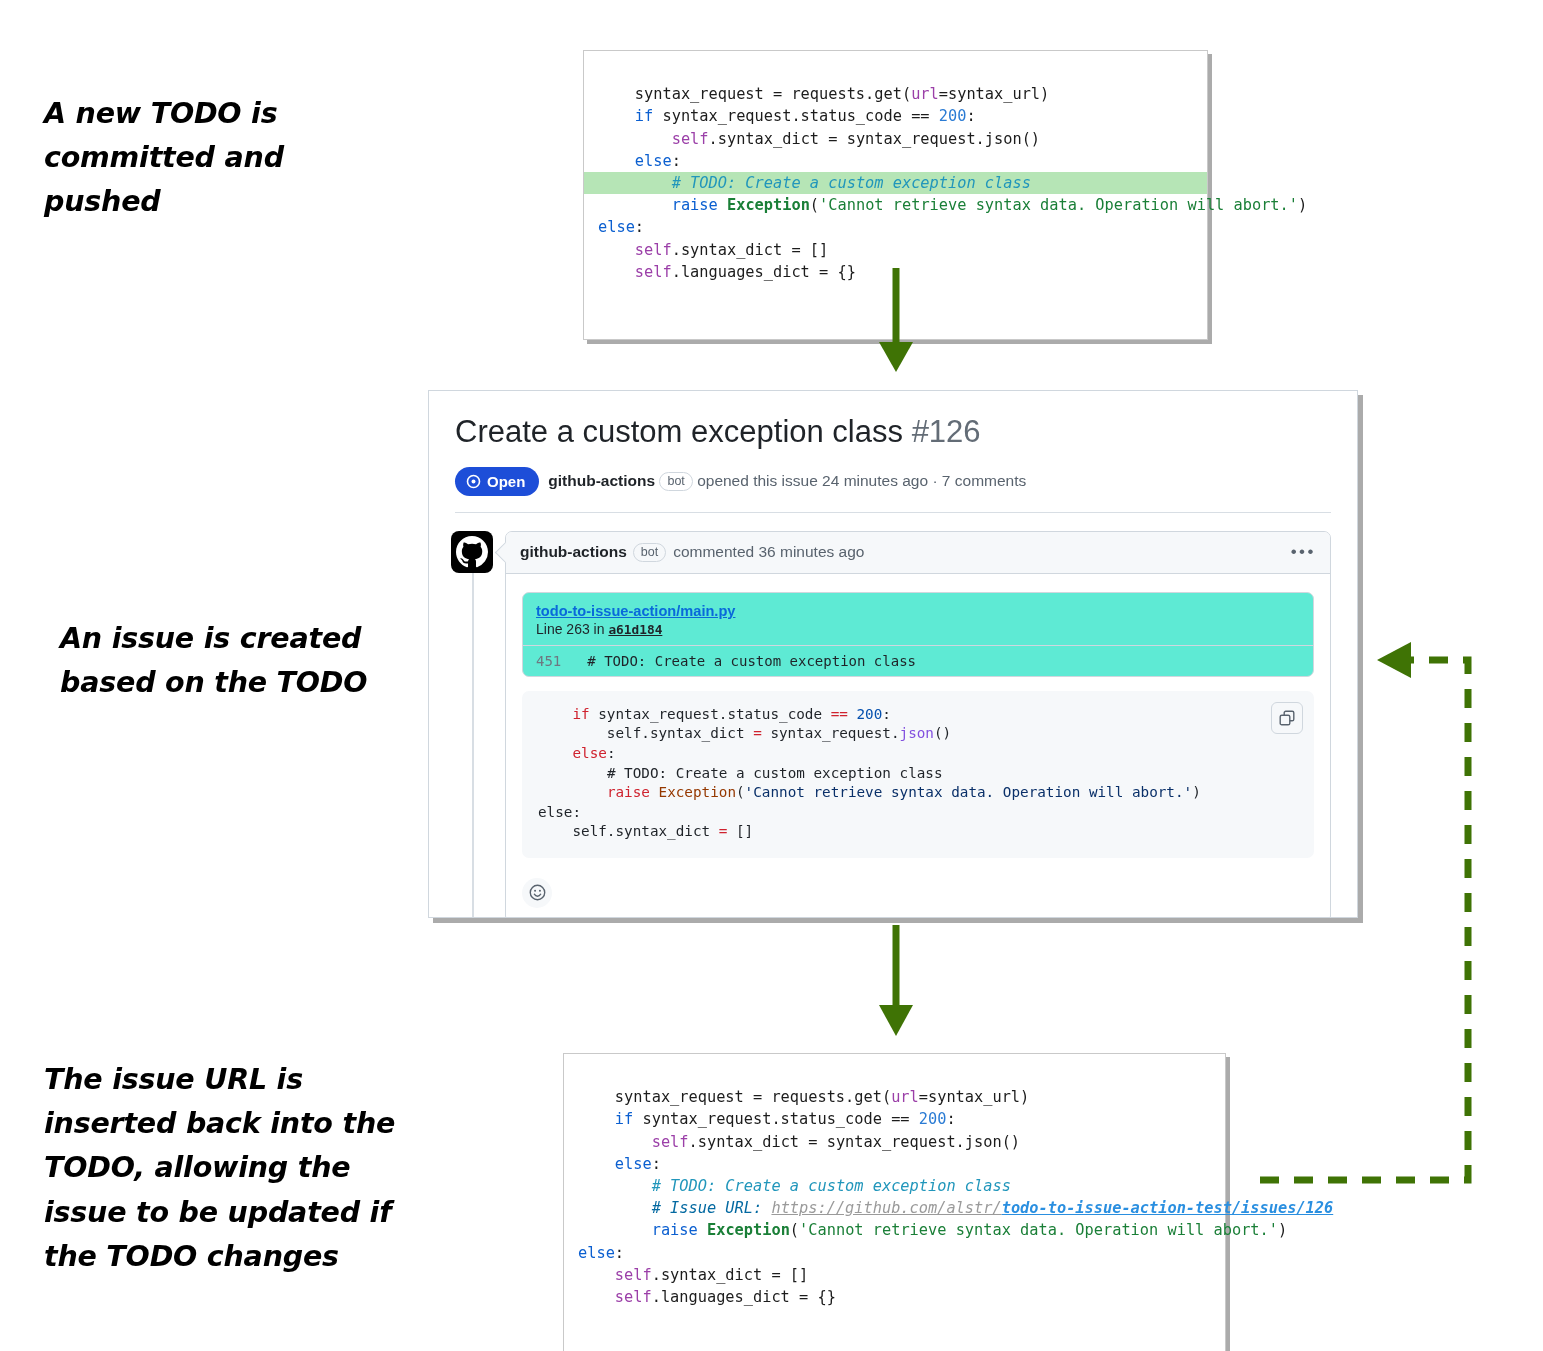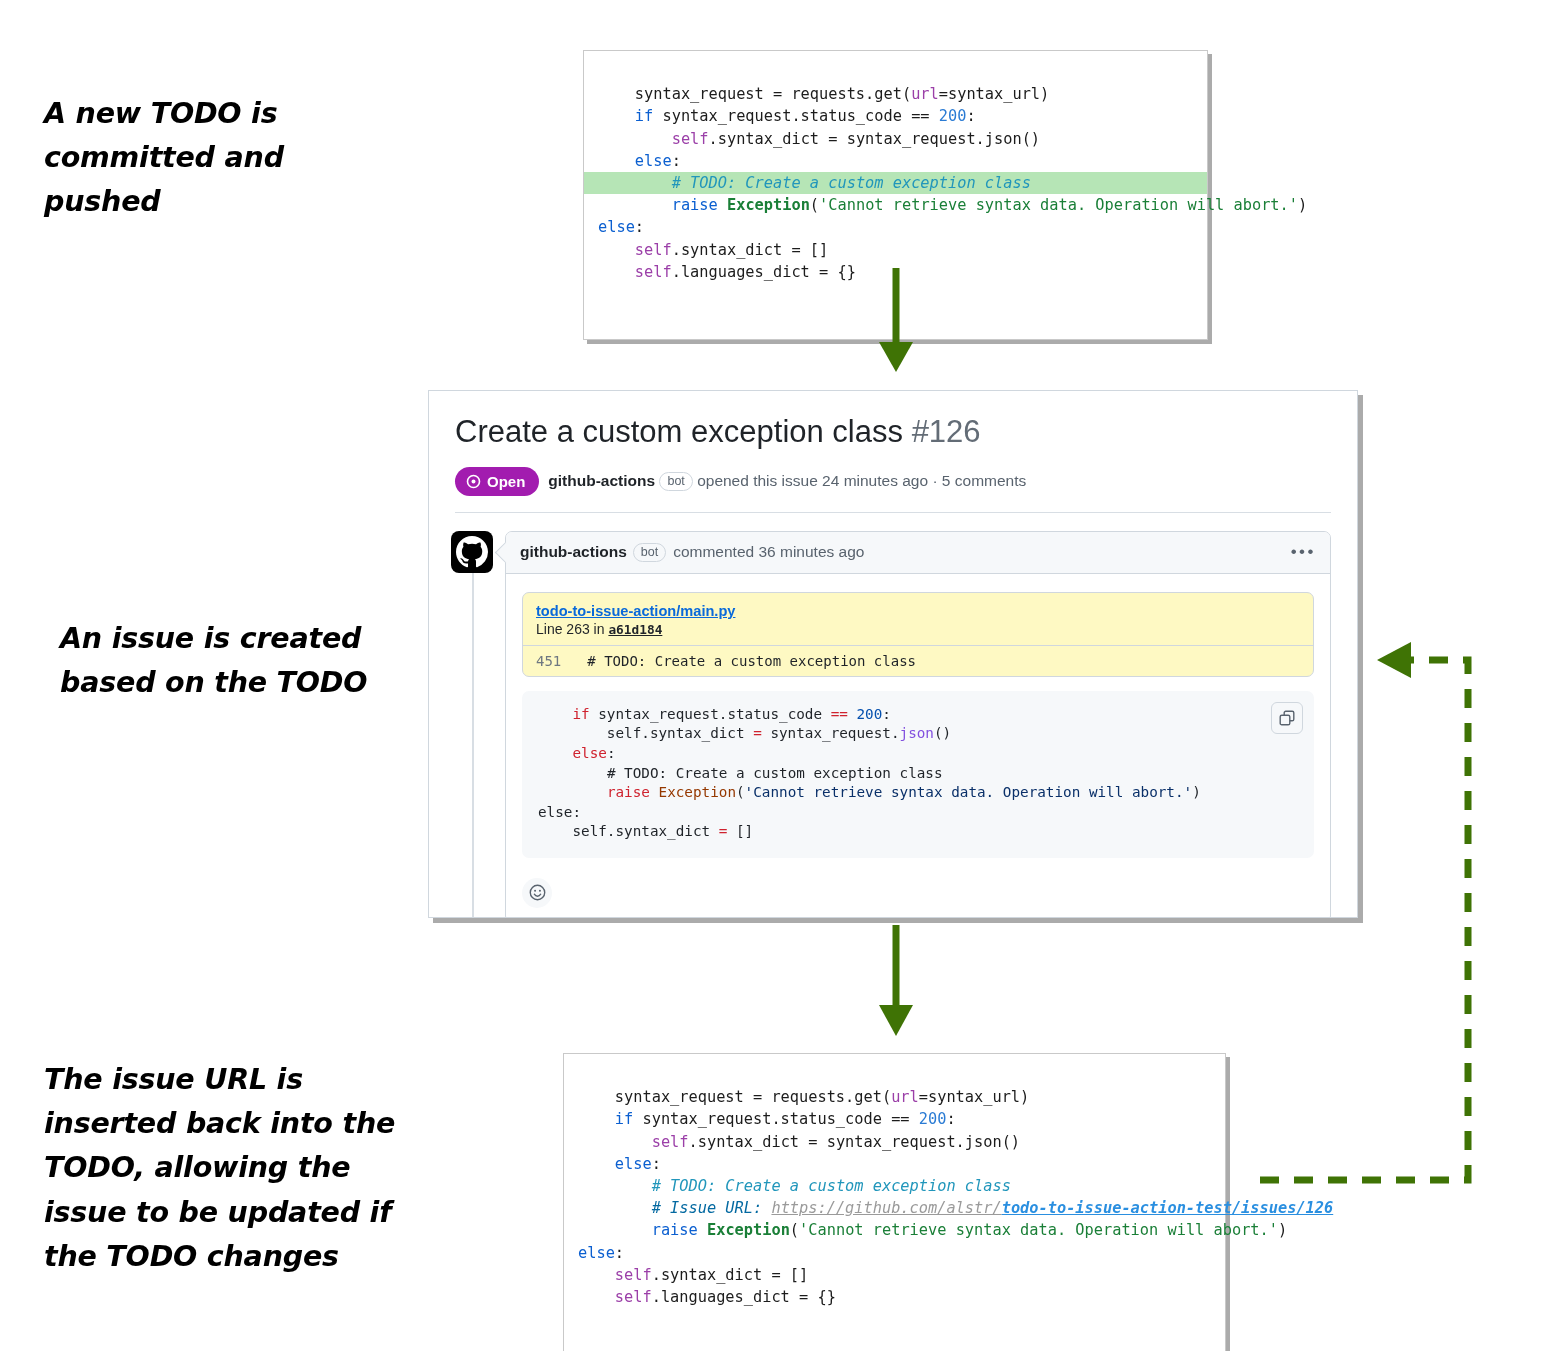--- a/index.html
+++ b/index.html
@@ -78,21 +78,21 @@
     margin: 0;
   }
   .issue-number { color: #636c76; }
   .issue-meta-row {
     display: flex; align-items: center; gap: 9px;
     margin-top: 16px; padding-bottom: 16px;
     border-bottom: 1px solid #d8dee4;
   }
   .badge-open {
     display: inline-flex; align-items: center; gap: 6px;
-    background: #a21caf; color: #ffffff;
+    background: #1d4ed8; color: #ffffff;
     border-radius: 18px; padding: 6px 14px 6px 11px;
     font-size: 15px; font-weight: bold;
   }
   .dot-icon { width: 15px; height: 15px; flex: 0 0 auto; }
   .meta-text { font-size: 15.5px; color: #59636e; }
   .meta-text b { color: #1f2328; font-weight: bold; }
   .bot-pill {
     display: inline-block; border: 1px solid #d0d7de; border-radius: 20px;
     padding: 0px 7px; font-size: 12.5px; color: #59636e;
     line-height: 17px; vertical-align: 1px;
@@ -124,21 +124,21 @@
     padding: 11px 14px; display: flex; align-items: center;
     font-size: 15.5px; color: #59636e;
   }
   .comment-header b { color: #1f2328; font-weight: bold; margin-right: 6px;}
   .kebab { margin-left: auto; color: #59636e; letter-spacing: 2.5px; font-size: 17px; line-height: 10px; }
   .comment-body { padding: 18px 16px 10px 16px; }
 
   
   .permalink {
     border: 1px solid #d0d7de; border-radius: 7px; overflow: hidden;
-    background: #fef9c3;
+    background: #5eead4;
   }
   .permalink-head { padding: 9px 13px 8px 13px; }
   .permalink-file {
     color: #0969da; font-size: 14.6px; font-weight: bold;
     text-decoration: underline; display: inline-block;
     font-family: "Liberation Sans", sans-serif;
   }
   .permalink-sub { font-size: 14px; color: #1f2328; margin-top: 1px; }
   .permalink-sub .sha {
     font-family: "DejaVu Sans Mono", monospace; font-size: 12.8px;
@@ -203,21 +203,21 @@
       <div class="issue-title"><span>Create a custom exception class</span> <span class="issue-number">#126</span></div>
 
       <div class="issue-meta-row">
         <span class="badge-open">
           <svg class="dot-icon" viewBox="0 0 16 16">
             <circle cx="8" cy="8" r="6.4" fill="none" stroke="#ffffff" stroke-width="1.7"></circle>
             <circle cx="8" cy="8" r="2.1" fill="#ffffff"></circle>
           </svg>
           <span>Open</span>
         </span>
-        <span class="meta-text"><b>github-actions</b> <span class="bot-pill">bot</span> <span>opened this issue 24 minutes ago · 5 comments</span></span>
+        <span class="meta-text"><b>github-actions</b> <span class="bot-pill">bot</span> <span>opened this issue 24 minutes ago · 7 comments</span></span>
       </div>
     </div>
 
     <div class="comment-wrap">
       <div class="timeline-line"></div>
 
       <div class="avatar">
         <svg width="32" height="32" viewBox="0 0 16 16">
           <path fill="#ffffff" d="M8 0C3.58 0 0 3.58 0 8c0 3.54 2.29 6.53 5.47 7.59.4.07.55-.17.55-.38 0-.19-.01-.82-.01-1.49-2.01.37-2.53-.49-2.69-.94-.09-.23-.48-.94-.82-1.13-.28-.15-.68-.52-.01-.53.63-.01 1.08.58 1.23.82.72 1.21 1.87.87 2.33.66.07-.52.28-.87.51-1.07-1.78-.2-3.64-.89-3.64-3.95 0-.87.31-1.59.82-2.15-.08-.2-.36-1.02.08-2.12 0 0 .67-.21 2.2.82.64-.18 1.32-.27 2-.27.68 0 1.36.09 2 .27 1.53-1.04 2.2-.82 2.2-.82.44 1.1.16 1.92.08 2.12.51.56.82 1.27.82 2.15 0 3.07-1.87 3.75-3.65 3.95.29.25.54.73.54 1.48 0 1.07-.01 1.93-.01 2.2 0 .21.15.46.55.38A8.01 8.01 0 0 0 16 8c0-4.42-3.58-8-8-8Z"></path>
         </svg>

